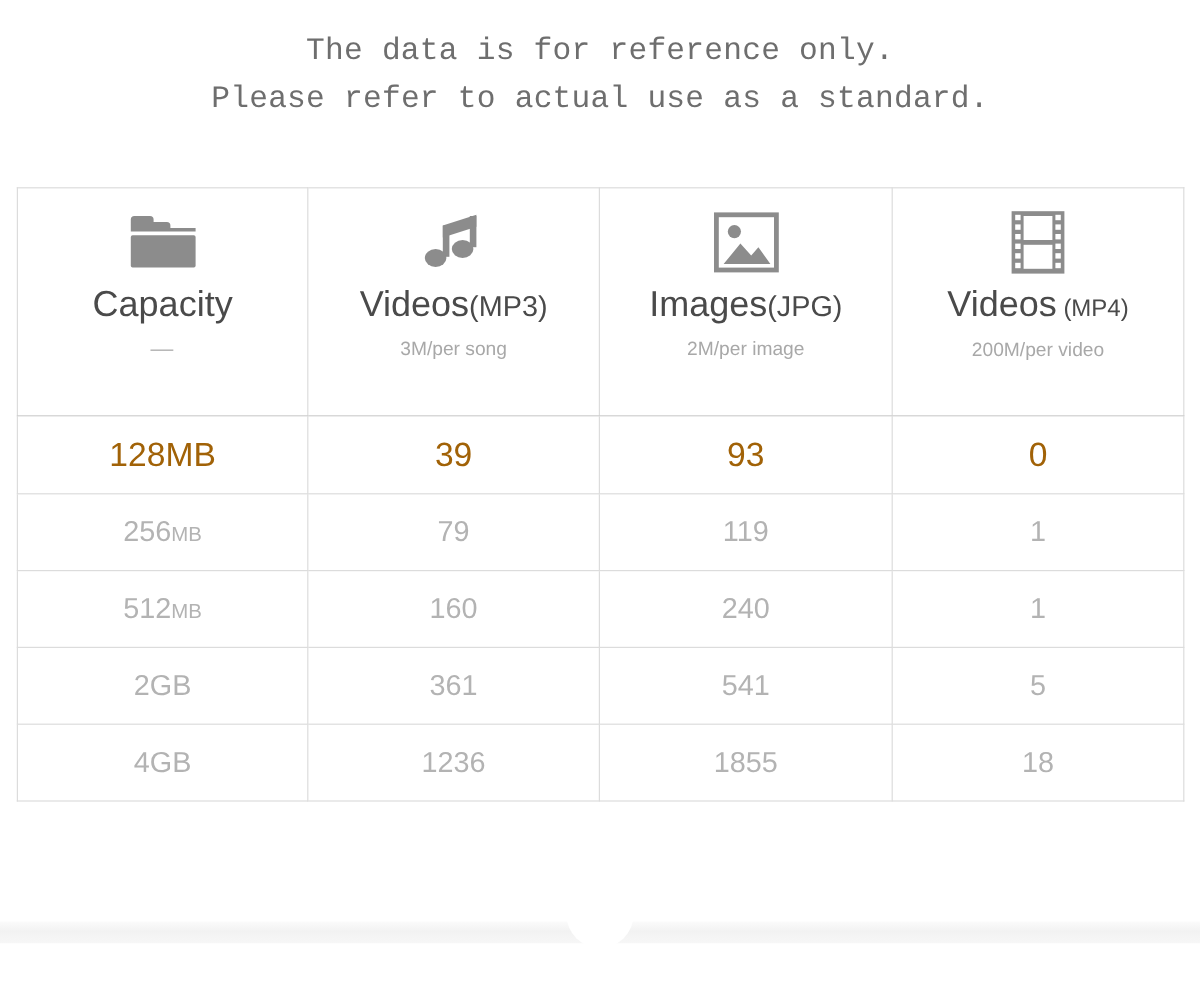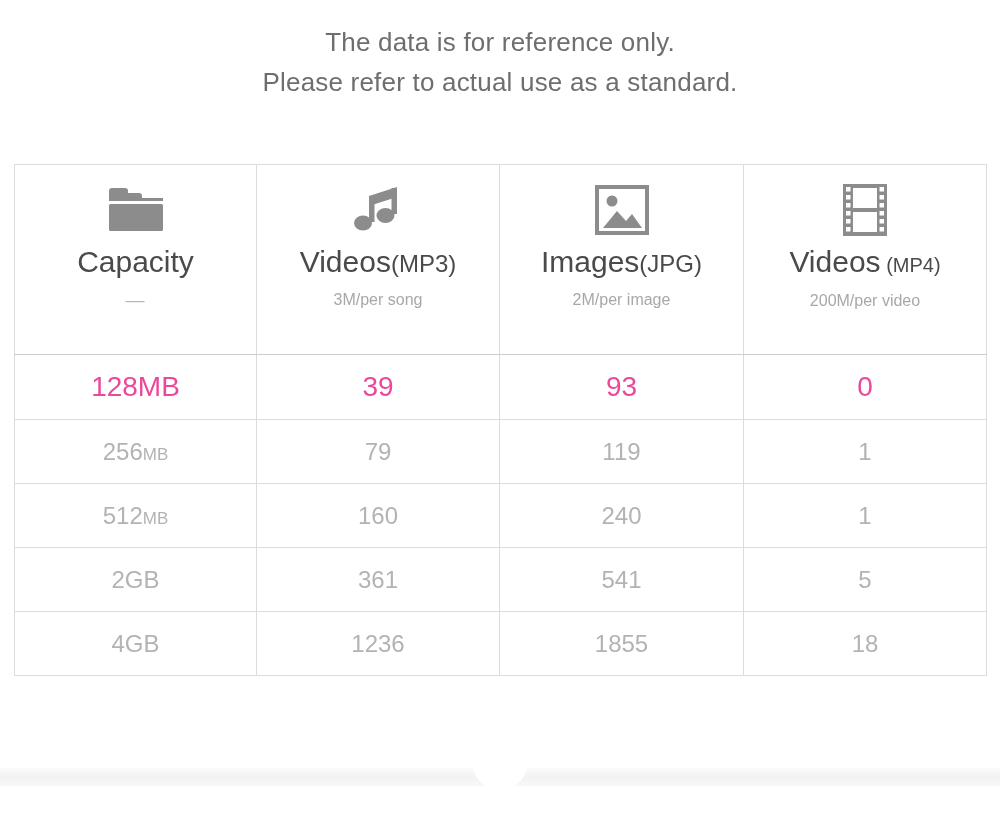--- a/index.html
+++ b/index.html
@@ -21,27 +21,27 @@
     position: absolute;
     top: 22px;
     left: 0;
     width: 1000px;
     text-align: center;
     color: #6e6e6e;
     font-size: 26px;
     line-height: 40px;
     letter-spacing: 0.2px;
   }
-  .notice-line { display: block; }
+  .notice-line { display: block; font-family: Liberation Mono, monospace; }
 
   
   .spec-table {
     position: absolute;
     left: 14px;
-    top: 164px;
+    top: 156px;
     width: 972px;
     border-collapse: collapse;
     table-layout: fixed;
   }
   .spec-table td {
     border: 1px solid #dcdcdc;
     text-align: center;
     vertical-align: middle;
     padding: 0;
   }
@@ -92,21 +92,21 @@
   tr.header-row td { border-bottom: 1px solid #cfcfcf; }
 
   
   .dcell {
     height: 63px;
     font-size: 24px;
     color: #b3b3b3;
   }
   .dcell .unit { font-size: 17px; }
   tr.row-primary .dcell {
-    color: #ec4899;
+    color: #a16207;
     font-size: 28px;
     height: 64px;
   }
   tr.row-primary .dcell .unit { font-size: 28px; }
 
   
   .bottom-band {
     position: absolute;
     left: 0;
     top: 768px;

